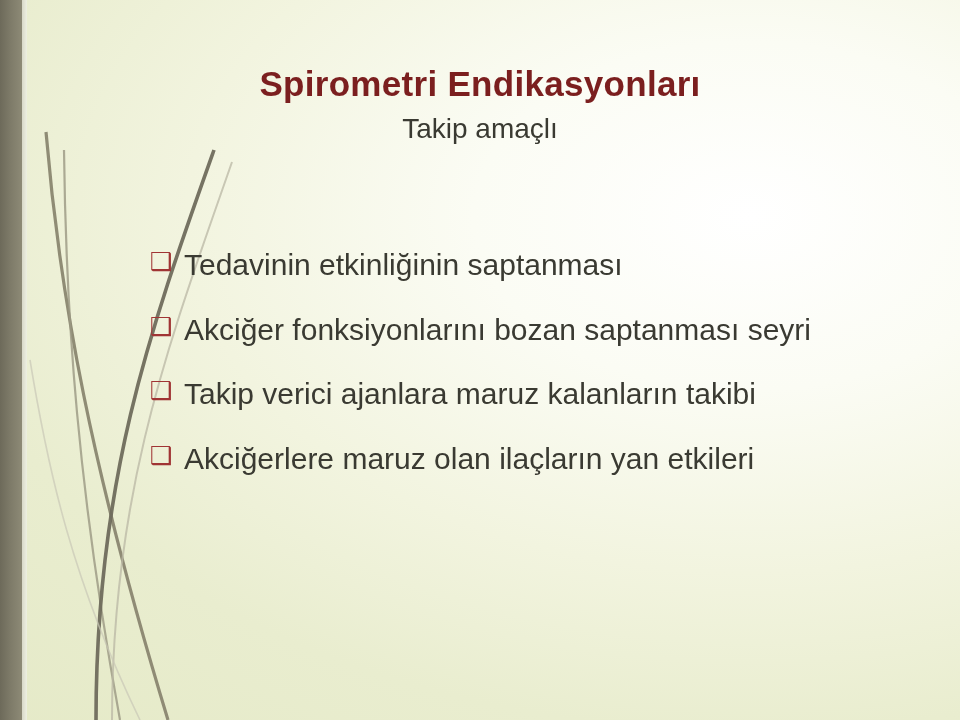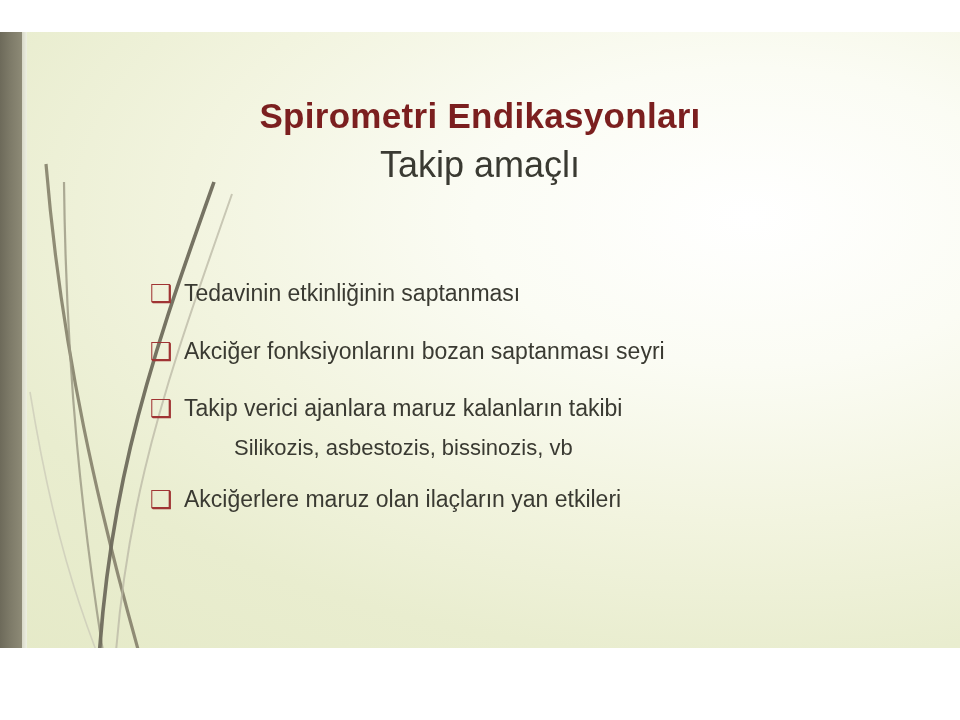--- a/index.html
+++ b/index.html
@@ -8,25 +8,24 @@
   }
   body {
     width: 960px;
     height: 720px;
     font-family: "Liberation Sans", sans-serif;
     overflow: hidden;
   }
   .slide {
     position: relative;
     width: 960px;
-    height: 616px;
+    height: 720px;
     overflow: hidden;
     background:
       radial-gradient(ellipse 130% 110% at 78% 30%, #ffffff 0%, #fbfcf4 22%, #f2f4df 45%, #e9edcf 65%, #e3e8c4 100%);
-    margin-top: 32px;
   }
   
   .left-bar {
     position: absolute;
     left: 0;
     top: 0;
     width: 22px;
     height: 720px;
     background: linear-gradient(to right, #6d6a5a 0%, #7d7a68 45%, #8d8a76 100%);
   }
@@ -56,21 +55,21 @@
   }
   .title {
     font-size: 35px;
     font-weight: bold;
     color: #7b1f1f;
     letter-spacing: 0.3px;
     margin: 0;
     line-height: 1.12;
   }
   .subtitle {
-    font-size: 36px;
+    font-size: 28px;
     font-weight: normal;
     color: #3a3a32;
     margin: 10px 0 0 0;
     line-height: 1.12;
   }
   .content {
     position: absolute;
     top: 248px;
     left: 150px;
     width: 790px;
@@ -83,21 +82,21 @@
   .bullet-marker {
     flex: 0 0 auto;
     width: 34px;
     color: #a03434;
     font-size: 25px;
     line-height: 1.1;
     font-family: "DejaVu Sans", sans-serif;
   }
   .bullet-text {
     flex: 1 1 auto;
-    font-size: 23px;
+    font-size: 30px;
     color: #3a3a32;
     line-height: 1.15;
   }
   .sub-line {
     margin: -18px 0 26px 84px;
     font-size: 22px;
     color: #3a3a32;
     line-height: 1.15;
   }
 </style>
@@ -131,21 +130,20 @@
 
     <div class="bullet-row">
       <span class="bullet-marker">❑</span>
       <span class="bullet-text">Akciğer fonksiyonlarını bozan saptanması seyri</span>
     </div>
 
     <div class="bullet-row">
       <span class="bullet-marker">❑</span>
       <span class="bullet-text">Takip verici ajanlara maruz kalanların takibi</span>
     </div>
-    <div class="sub-line">Silikozis, asbestozis, bissinozis, vb</div>
 
     <div class="bullet-row">
       <span class="bullet-marker">❑</span>
       <span class="bullet-text">Akciğerlere maruz olan ilaçların yan etkileri</span>
     </div>
 
   </div>
 </div>
 
 </body></html>

